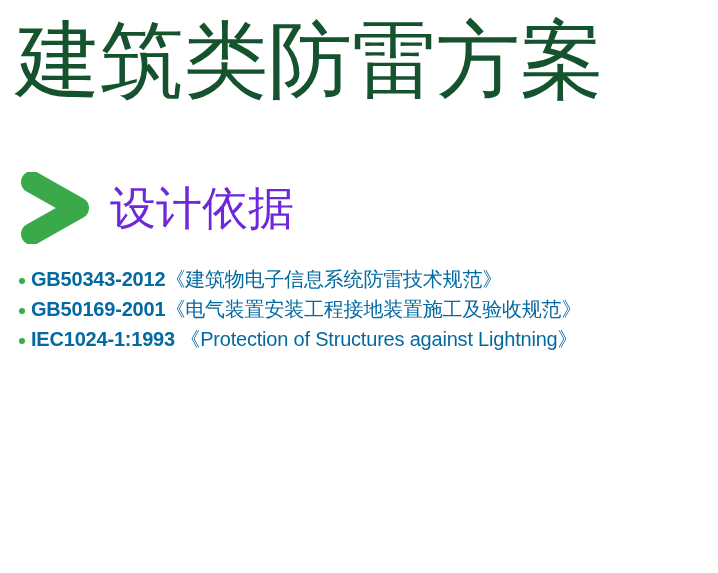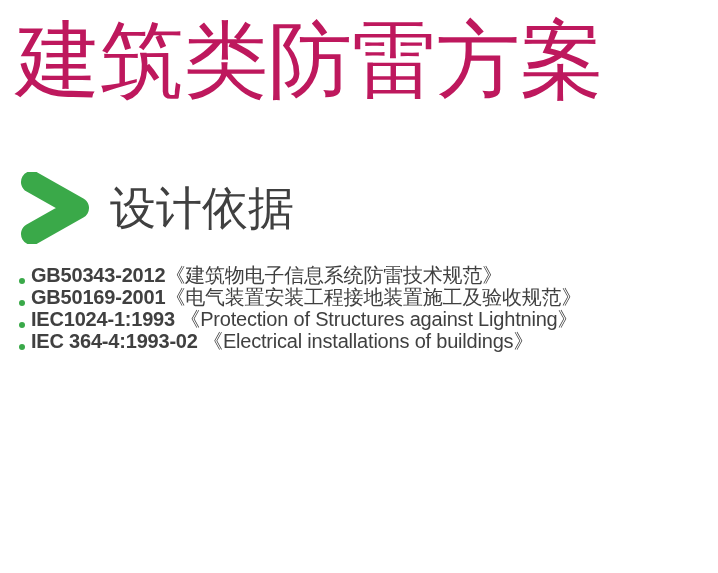--- a/index.html
+++ b/index.html
@@ -22,21 +22,21 @@
     background: #ffffff;
   }
 
   
   .slide-title {
     position: absolute;
     left: 16px;
     top: 12px;
     width: 690px;
     height: 96px;
-    color: #be185d;
+    color: #14532d;
     font-size: 84px;
     line-height: 96px;
     font-weight: 400;
     letter-spacing: 0px;
     white-space: nowrap;
     font-family: "DejaVu Sans", "Liberation Sans", sans-serif;
   }
 
   
   .subtitle-row {
@@ -50,43 +50,43 @@
 
   .chevron-icon {
     width: 78px;
     height: 72px;
     display: block;
     flex: 0 0 auto;
   }
 
   .subtitle-text {
     margin-left: 12px;
-    color: #404040;
+    color: #6d28d9;
     font-size: 46px;
     line-height: 56px;
     font-weight: 400;
     white-space: nowrap;
     font-family: "DejaVu Sans", "Liberation Sans", sans-serif;
   }
 
   
   .bullet-list {
     position: absolute;
     left: 16px;
     top: 265px;
     width: 690px;
   }
 
   .bullet-item {
     position: relative;
     padding-left: 15px;
     margin: 0 0 1px 0;
-    color: #404040;
+    color: #0369a1;
     font-size: 20px;
-    line-height: 21px;
+    line-height: 29px;
     font-weight: 700;
     font-family: "Liberation Sans", "DejaVu Sans", sans-serif;
     letter-spacing: -0.2px;
     white-space: nowrap;
   }
 
   .bullet-item.wrap {
     white-space: normal;
     text-align: justify;
     text-justify: inter-word;
@@ -146,19 +146,15 @@
       <span class="bullet-dot"></span>
       <span class="code">GB50169-2001</span><span></span><span class="cn">《电气装置安装工程接地装置施工及验收规范》</span>
     </div>
 
     <div class="bullet-item">
       <span class="bullet-dot"></span>
       <span class="code">IEC1024-1:1993</span><span> </span><span class="en-title">《Protection of Structures against Lightning》</span>
     </div>
 
 
-    <div class="bullet-item">
-      <span class="bullet-dot"></span>
-      <span class="code">IEC 364-4:1993-02</span><span> </span><span class="en-title">《Electrical installations of buildings》</span>
-    </div>
 
   </div>
 </div>
 
 </body></html>

